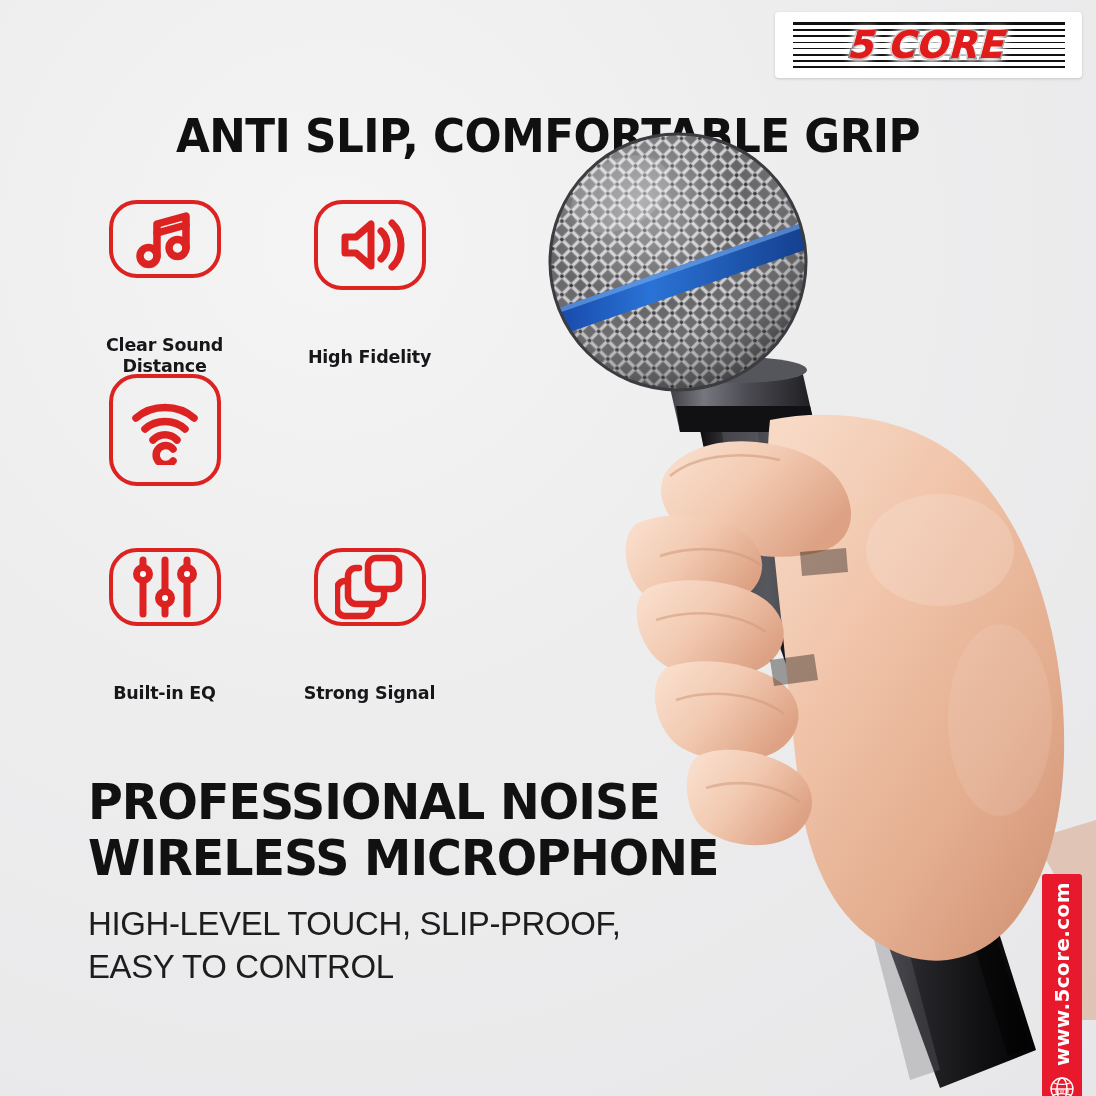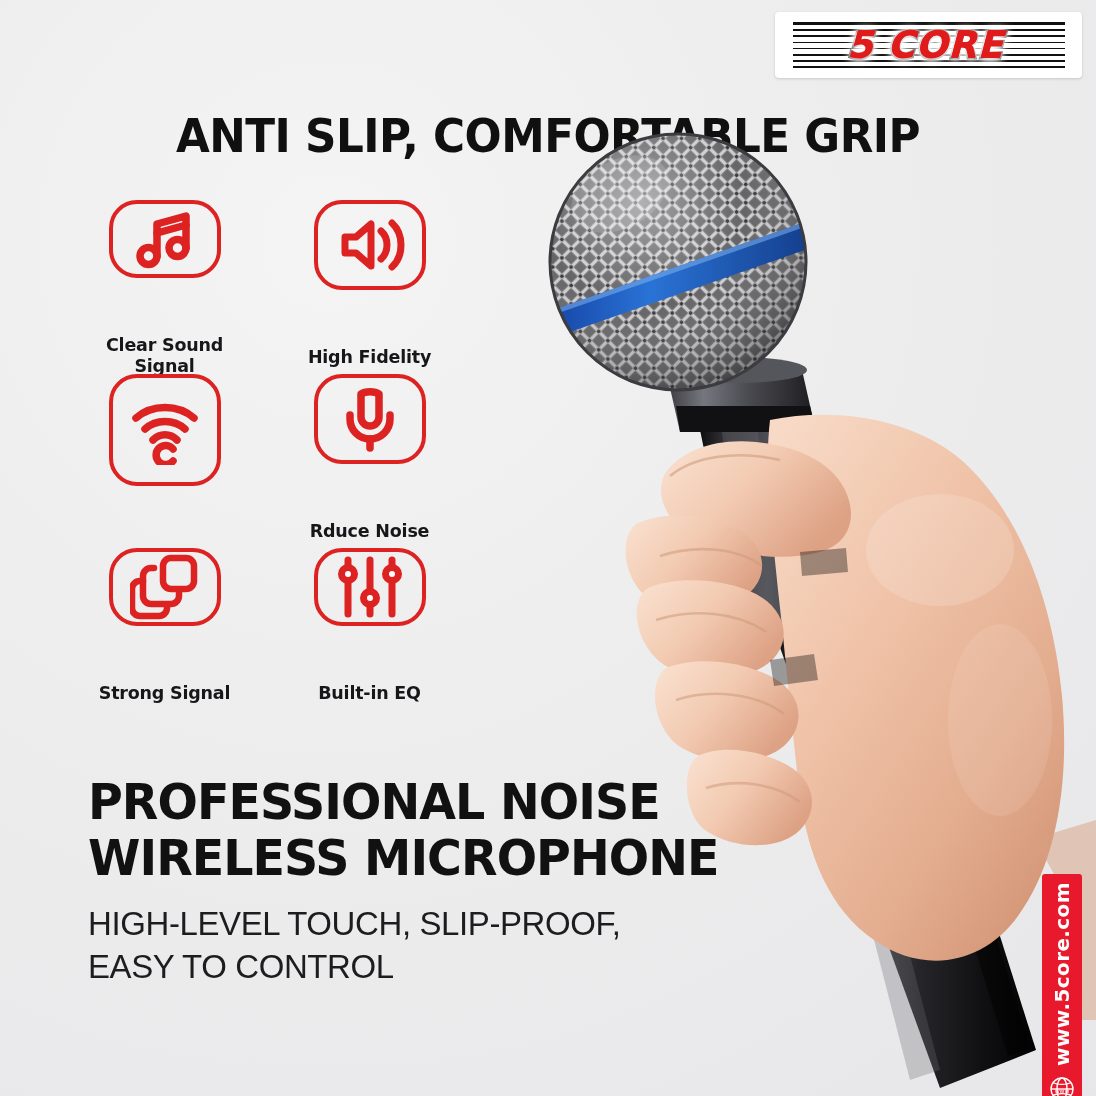--- a/index.html
+++ b/index.html
@@ -404,21 +404,21 @@
         <div class="feat-icon">
           <svg width="70" height="70" viewBox="0 0 70 70" fill="none" stroke="#dd2222" stroke-width="7.5" stroke-linecap="round" stroke-linejoin="round">
             <path d="M27 52 V20 L56 12 V44"></path>
             <circle cx="18.5" cy="52" r="8.5"></circle>
             <circle cx="47.5" cy="44" r="8.5"></circle>
             <path d="M27 29 L56 21"></path>
           </svg>
         </div>
         <div class="feat-label">
           <span>Clear Sound</span><br>
-          <span>Signal</span>
+          <span>Distance</span>
         </div>
       </div>
 
       <div class="feat">
         <div class="feat-icon">
           <svg width="70" height="70" viewBox="0 0 70 70" fill="none" stroke="#dd2222" stroke-width="7" stroke-linecap="round" stroke-linejoin="round">
             <path d="M10 27 H21 L36 14 V56 L21 43 H10 Z"></path>
             <path d="M46 21 C54 28 54 42 46 49"></path>
             <path d="M57 13 C69 24 69 46 57 57"></path>
           </svg>
@@ -435,62 +435,50 @@
         <div class="feat-icon">
           <svg width="70" height="70" viewBox="0 0 70 70" fill="none" stroke="#dd2222" stroke-width="7.5" stroke-linecap="round">
             <path d="M6 23 C22 9 48 9 64 23"></path>
             <path d="M15 34 C26 24 44 24 55 34"></path>
             <path d="M23 45 C30 38 40 38 47 45"></path>
             <path d="M43 54 A9.5 9.5 0 1 0 43 66"></path>
           </svg>
         </div>
       </div>
 
-      <div class="feat">
-        <div class="feat-icon">
-          <svg width="70" height="70" viewBox="0 0 70 70" fill="none" stroke="#dd2222" stroke-width="7.5" stroke-linecap="round" stroke-linejoin="round">
-            <path d="M26 10 C30 7 40 7 44 10 V33 A9 9 0 0 1 26 33 Z"></path>
-            <path d="M15 31 V35 A20 20 0 0 0 55 35 V31"></path>
-            <path d="M35 55 V64"></path>
-          </svg>
-        </div>
-        <div class="feat-label">
-          <span>Rduce Noise</span>
-        </div>
-      </div>
     </div>
 
     <div class="feat-row feat-row-3">
-
-      <div class="feat">
-        <div class="feat-icon">
-          <svg width="70" height="70" viewBox="0 0 70 70" fill="none" stroke="#dd2222" stroke-width="6.5" stroke-linecap="round" stroke-linejoin="round">
-            <rect x="33" y="6" width="31" height="31" rx="8"></rect>
-            <path d="M24 16 H21 A8 8 0 0 0 13 24 V44 A8 8 0 0 0 21 52 H41 A8 8 0 0 0 49 44 V41"></path>
-            <path d="M13 29 H10 A8 8 0 0 0 2 37 V56 A8 8 0 0 0 10 64 H29 A8 8 0 0 0 37 56 V53"></path>
-          </svg>
-        </div>
-        <div class="feat-label">
-          <span>Strong Signal</span>
-        </div>
-      </div>
 
       <div class="feat">
         <div class="feat-icon">
           <svg width="70" height="70" viewBox="0 0 70 70" fill="none" stroke="#dd2222" stroke-width="7" stroke-linecap="round">
             <path d="M13 8 V62"></path>
             <path d="M35 8 V62"></path>
             <path d="M57 8 V62"></path>
             <circle cx="13" cy="22" r="6.5" fill="#ffffff"></circle>
             <circle cx="35" cy="46" r="6.5" fill="#ffffff"></circle>
             <circle cx="57" cy="22" r="6.5" fill="#ffffff"></circle>
           </svg>
         </div>
         <div class="feat-label">
           <span>Built-in EQ</span>
+        </div>
+      </div>
+
+      <div class="feat">
+        <div class="feat-icon">
+          <svg width="70" height="70" viewBox="0 0 70 70" fill="none" stroke="#dd2222" stroke-width="6.5" stroke-linecap="round" stroke-linejoin="round">
+            <rect x="33" y="6" width="31" height="31" rx="8"></rect>
+            <path d="M24 16 H21 A8 8 0 0 0 13 24 V44 A8 8 0 0 0 21 52 H41 A8 8 0 0 0 49 44 V41"></path>
+            <path d="M13 29 H10 A8 8 0 0 0 2 37 V56 A8 8 0 0 0 10 64 H29 A8 8 0 0 0 37 56 V53"></path>
+          </svg>
+        </div>
+        <div class="feat-label">
+          <span>Strong Signal</span>
         </div>
       </div>
     </div>
 
   </div>
 
   <div class="bottom-block">
     <div class="big-title">
       <div>PROFESSIONAL NOISE</div>
       <div>WIRELESS MICROPHONE</div>

